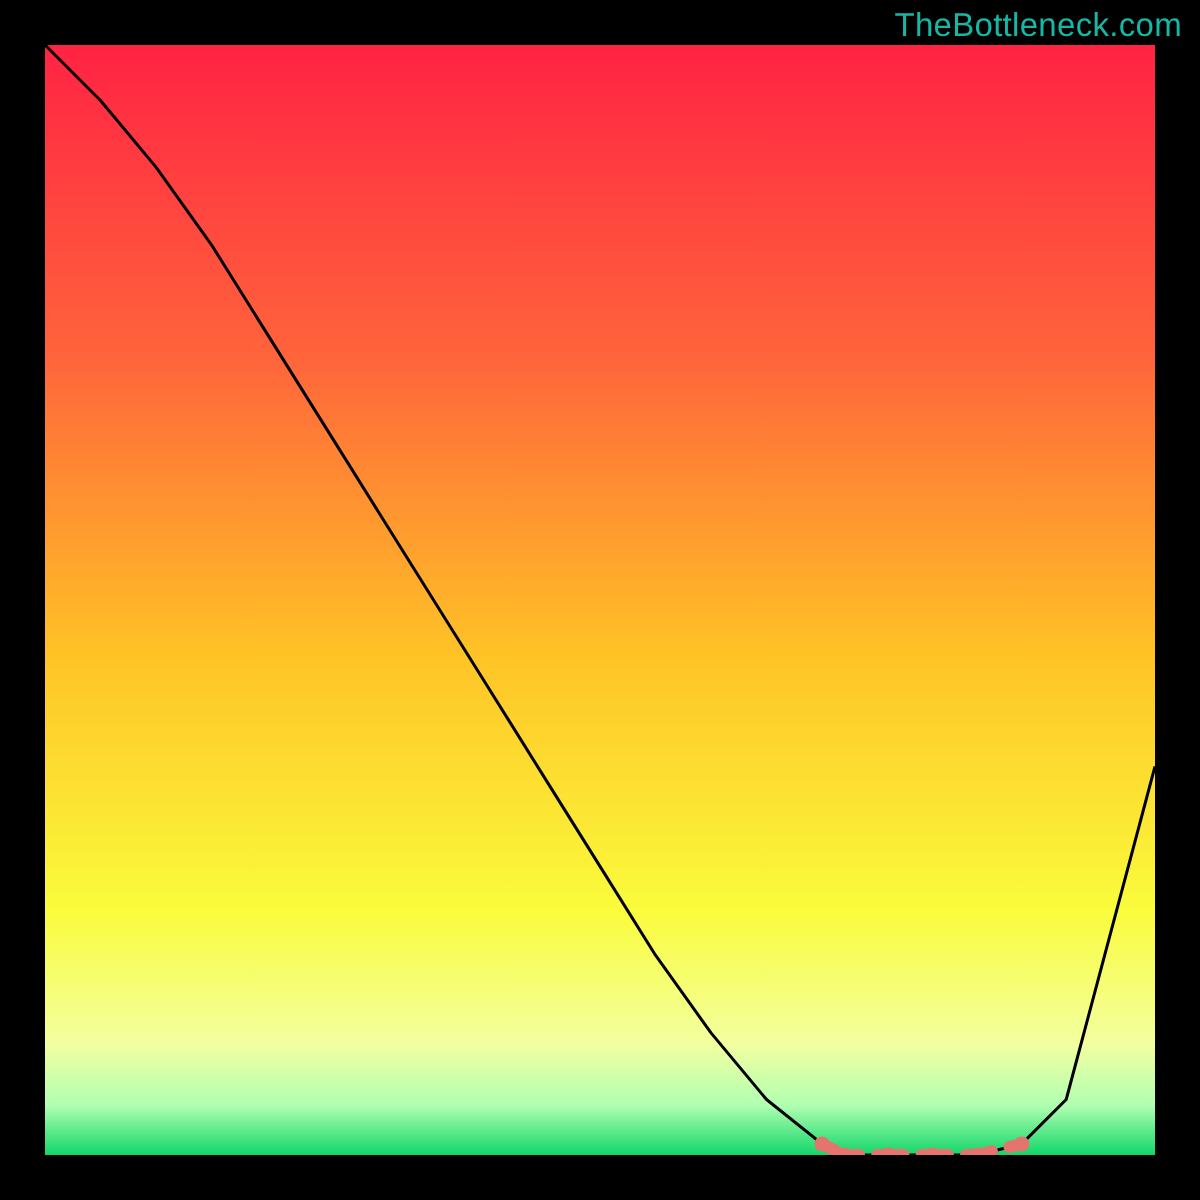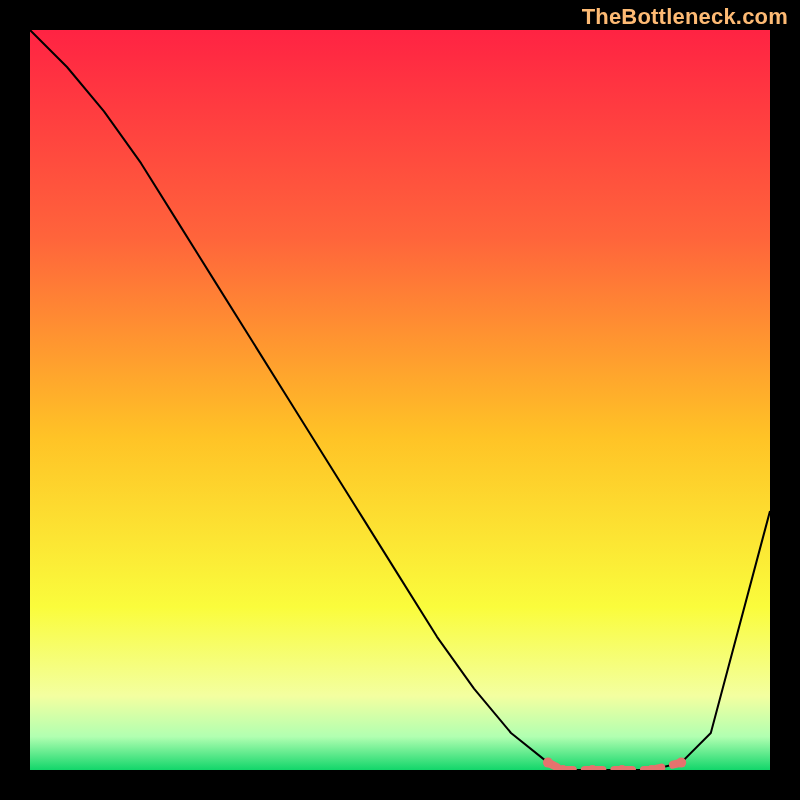--- a/index.html
+++ b/index.html
@@ -22,22 +22,22 @@
     top: 30px;
     width: 740px;
     height: 740px;
   }
   .watermark {
     position: absolute;
     top: 4px;
     right: 12px;
     font-family: Arial, Helvetica, sans-serif;
     font-size: 22px;
-    color: #fdba74;
-    font-weight: 700;
+    color: #14b8a6;
+    font-weight: 400;
     letter-spacing: 0.2px;
   }
 </style>
 </head>
 <body>
 
 <div class="frame">
   <div class="watermark">TheBottleneck.com</div>
 
   <svg class="plot" viewBox="0 0 740 740" preserveAspectRatio="none">

